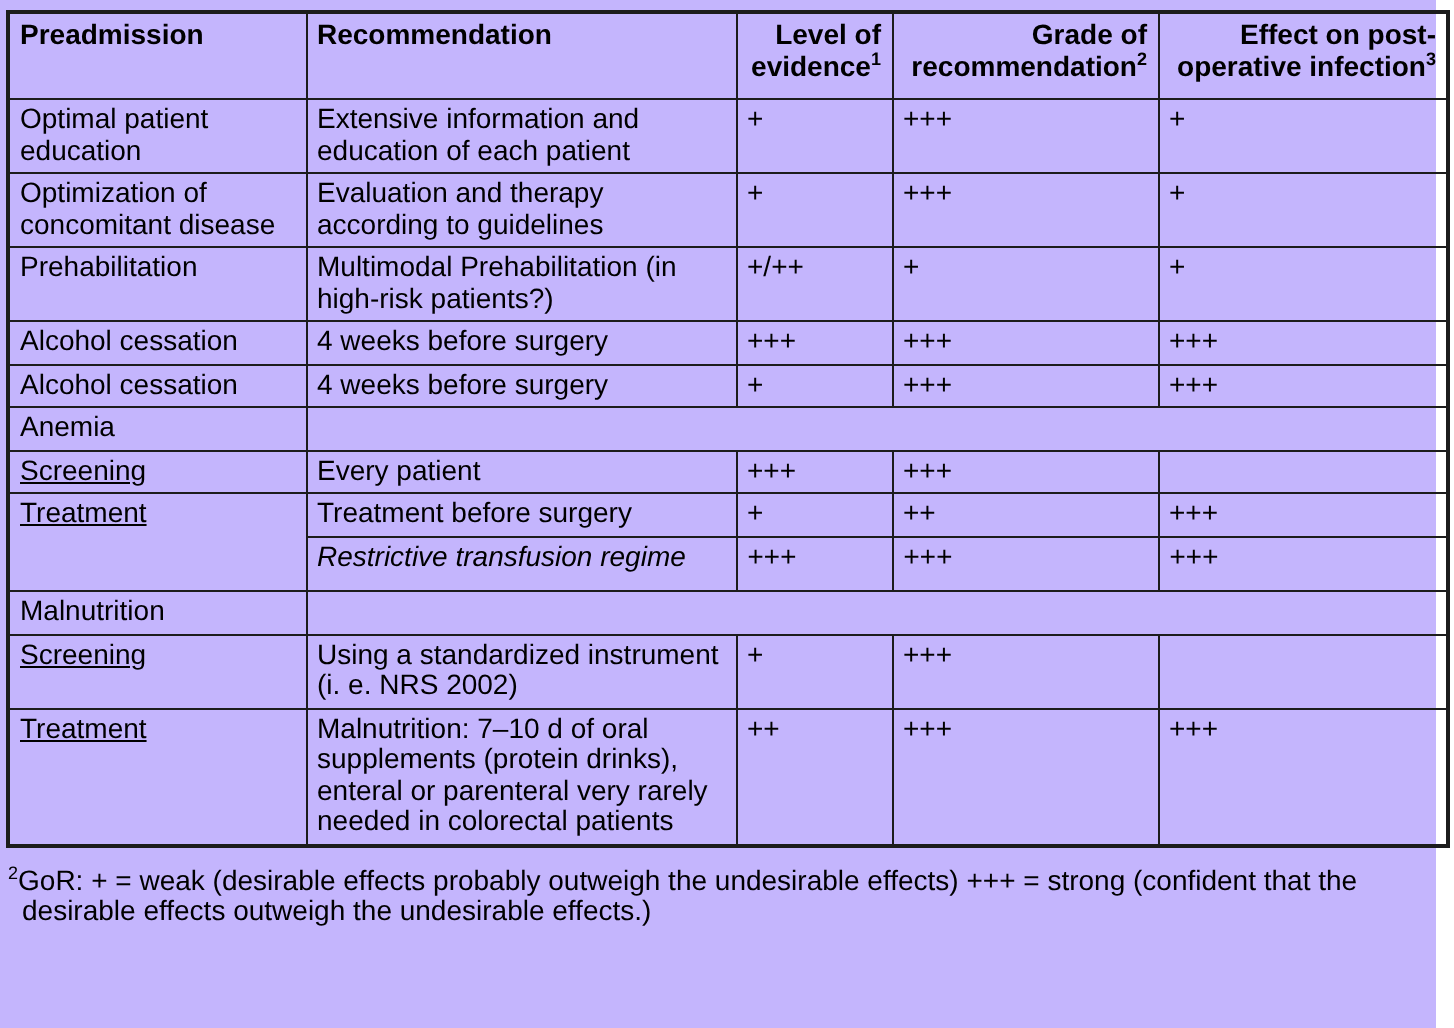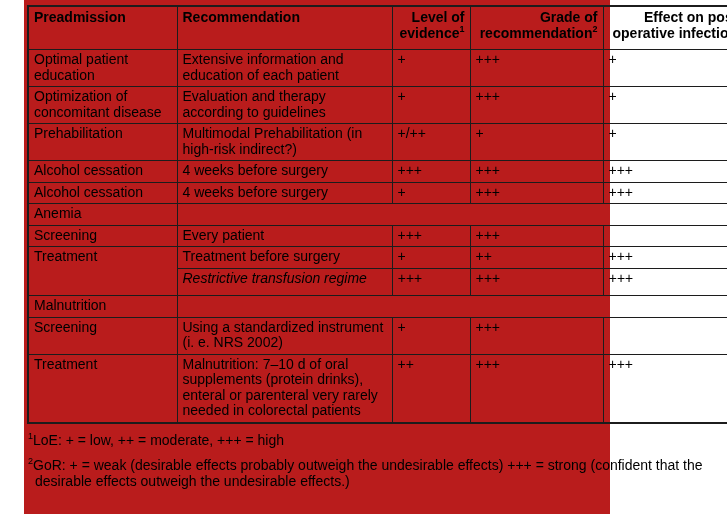--- a/index.html
+++ b/index.html
@@ -3,26 +3,25 @@
 <meta charset="utf-8">
 <style>
   html, body {
     margin: 0;
     padding: 0;
     background: #ffffff;
     color: #000000;
     font-family: "Liberation Sans", sans-serif;
   }
   .page {
-    width: 586px;
+    width: 718px;
     min-height: 514px;
     box-sizing: border-box;
     padding: 5px 3px 0 3px;
-    background: #b91c1c;
-    margin-left: 24px;
+    background: #c4b5fd;
   }
   table.rec-table {
     border-collapse: collapse;
     table-layout: fixed;
     width: 720px;
     border: 2px solid #1c1c1c;
   }
   .rec-table th,
   .rec-table td {
     border: 1px solid #1c1c1c;
@@ -36,21 +35,21 @@
     word-wrap: normal;
   }
   .rec-table thead th {
     font-weight: bold;
     padding-top: 3px;
     padding-bottom: 8px;
   }
   .rec-table thead th.center { text-align: right; }
   .center { text-align: center; }
   .section { font-weight: bold; }
-  .indent { padding-left: 29px; }
+  .indent { padding-left: 29px; text-decoration: underline; }
   .ralign { text-align: right; padding-right: 9px; }
   .row-restrictive td { padding-bottom: 9px; font-style: italic; }
   sup {
     font-size: 9px;
     line-height: 0;
     vertical-align: super;
   }
   .footnotes {
     width: 712px;
     padding: 9px 0 0 1px;
@@ -95,21 +94,21 @@
       </tr>
       <tr>
         <td>Optimization of concomitant disease</td>
         <td>Evaluation and therapy according to guidelines</td>
         <td class="center">+</td>
         <td class="center">+++</td>
         <td class="center">+</td>
       </tr>
       <tr>
         <td class="section">Prehabilitation</td>
-        <td>Multimodal Prehabilitation (in high-risk indirect?)</td>
+        <td>Multimodal Prehabilitation (in high-risk patients?)</td>
         <td class="center">+/++</td>
         <td class="center">+</td>
         <td class="center">+</td>
       </tr>
       <tr>
         <td class="ralign">Alcohol cessation</td>
         <td>4 weeks before surgery</td>
         <td class="center">+++</td>
         <td class="center">+++</td>
         <td class="center">+++</td>
@@ -160,17 +159,16 @@
         <td class="indent">Treatment</td>
         <td>Malnutrition: 7–10 d of oral supplements (protein drinks), enteral or parenteral very rarely needed in colorectal patients</td>
         <td class="center">++</td>
         <td class="center">+++</td>
         <td class="center">+++</td>
       </tr>
     </tbody>
   </table>
 
   <div class="footnotes">
-    <p class="footnote"><sup>1</sup><span>LoE: + = low, ++ = moderate, +++ = high</span></p>
     <p class="footnote"><sup>2</sup><span>GoR: + = weak (desirable effects probably outweigh the undesirable effects) +++ = strong (confident that the desirable effects outweigh the undesirable effects.)</span></p>
   </div>
 
 </div>
 
 </body></html>

